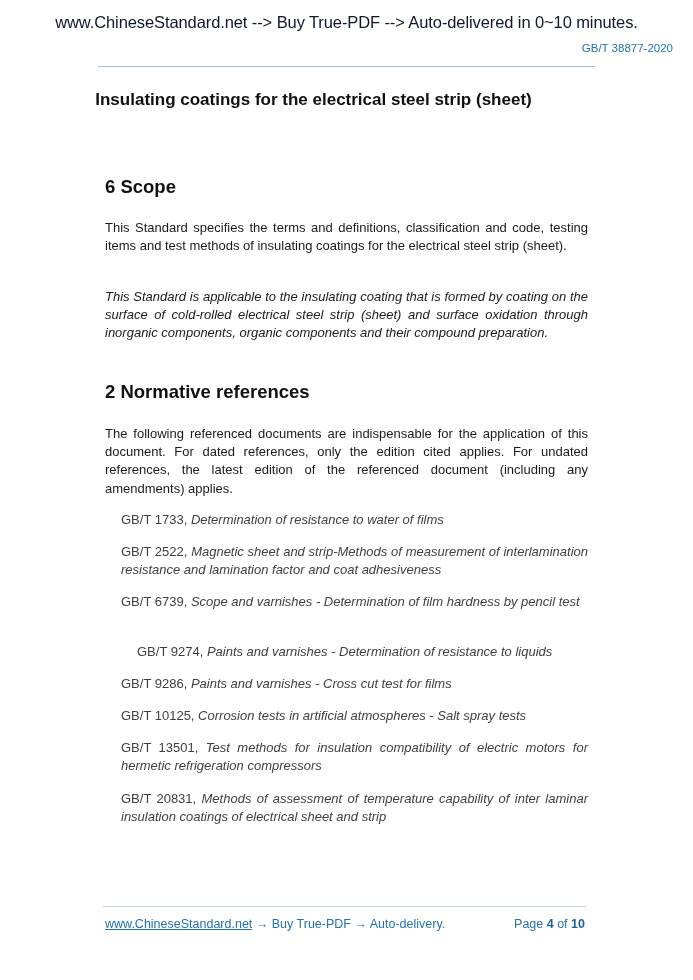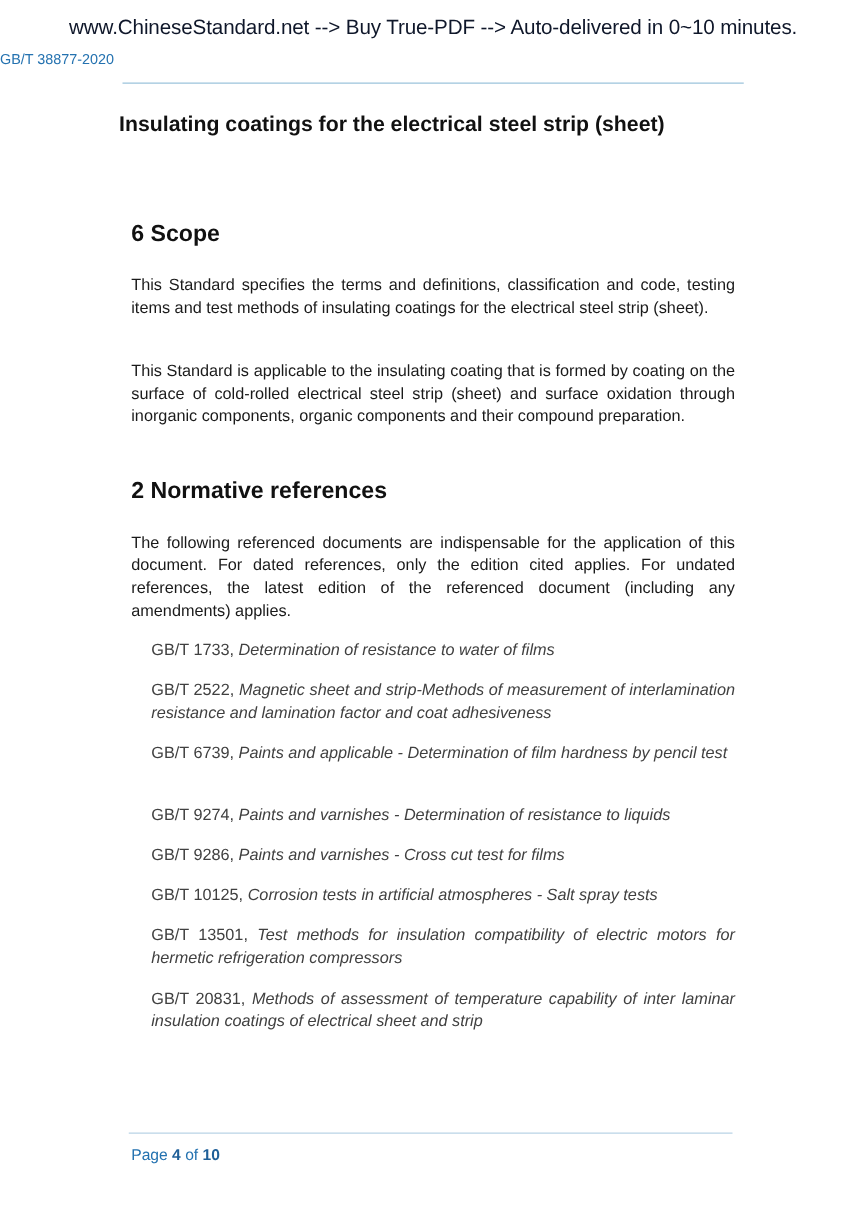--- a/index.html
+++ b/index.html
@@ -23,21 +23,21 @@
       text-align: center;
       font-size: 16.5px;
       color: #0f172a;
       letter-spacing: -0.1px;
     }
     .std-code {
       position: absolute;
       top: 42px;
       left: 0;
       width: 673px;
-      text-align: left;
+      text-align: right;
       font-size: 11.5px;
       color: #2472b0;
     }
     .header-rule {
       position: absolute;
       top: 66px;
       left: 98px;
       width: 497px;
       height: 1px;
       background: #9cc3dc;
@@ -117,40 +117,40 @@
 
 <div class="banner">www.ChineseStandard.net --&gt; Buy True-PDF --&gt; Auto-delivered in 0~10 minutes.</div>
 <div class="std-code">GB/T 38877-2020</div>
 <div class="header-rule"></div>
 
 <h1 class="doc-title" style="margin:0;">Insulating coatings for the electrical steel strip (sheet)</h1>
 
 <h2 class="section-heading" style="top:176px;">6 Scope</h2>
 
 <p class="para" style="top:219px;">This Standard specifies the terms and definitions, classification and code, testing items and test methods of insulating coatings for the electrical steel strip (sheet).</p>
-<p class="para" style="top:288px;">This Standard is applicable to the insulating coating that is formed by coating on the surface of cold-rolled electrical steel strip (sheet) and surface oxidation through inorganic components, organic components and their compound preparation.</p>
+<p class="para" style="top:288px;font-style:italic;">This Standard is applicable to the insulating coating that is formed by coating on the surface of cold-rolled electrical steel strip (sheet) and surface oxidation through inorganic components, organic components and their compound preparation.</p>
 
 <h2 class="section-heading" style="top:381px;">2 Normative references</h2>
 
 <p class="para" style="top:425px;">The following referenced documents are indispensable for the application of this document. For dated references, only the edition cited applies. For undated references, the latest edition of the referenced document (including any amendments) applies.</p>
 
 <div>
   <p class="ref" style="top:511px;">
     <span>GB/T 1733,</span>
     <span class="title">Determination of resistance to water of films</span>
   </p>
   <p class="ref" style="top:543px;">
     <span>GB/T 2522,</span>
     <span class="title">Magnetic sheet and strip-Methods of measurement of interlamination resistance and lamination factor and coat adhesiveness</span>
   </p>
   <p class="ref" style="top:593px;">
     <span>GB/T 6739,</span>
-    <span class="title">Paints and applicable - Determination of film hardness by pencil test</span>
+    <span class="title">Scope and varnishes - Determination of film hardness by pencil test</span>
   </p>
-  <p class="ref" style="top:643px;">
+  <p class="ref" style="top:643px;margin-left:16px;">
     <span>GB/T 9274,</span>
     <span class="title">Paints and varnishes - Determination of resistance to liquids</span>
   </p>
   <p class="ref" style="top:675px;">
     <span>GB/T 9286,</span>
     <span class="title">Paints and varnishes - Cross cut test for films</span>
   </p>
   <p class="ref" style="top:707px;">
     <span>GB/T 10125,</span>
     <span class="title">Corrosion tests in artificial atmospheres - Salt spray tests</span>
@@ -161,19 +161,22 @@
   </p>
   <p class="ref" style="top:790px;">
     <span>GB/T 20831,</span>
     <span class="title">Methods of assessment of temperature capability of inter laminar insulation coatings of electrical sheet and strip</span>
   </p>
 </div>
 
 <div class="footer-rule"></div>
 
 <div class="footer">
+  <span>
+    <a>www.ChineseStandard.net</a><span> → Buy True-PDF → Auto-delivery.</span>
+  </span>
   <span class="pg">
     <span>Page</span>
     <b>4</b>
     <span>of</span>
     <b>10</b>
   </span>
 </div>
 
 </body></html>

